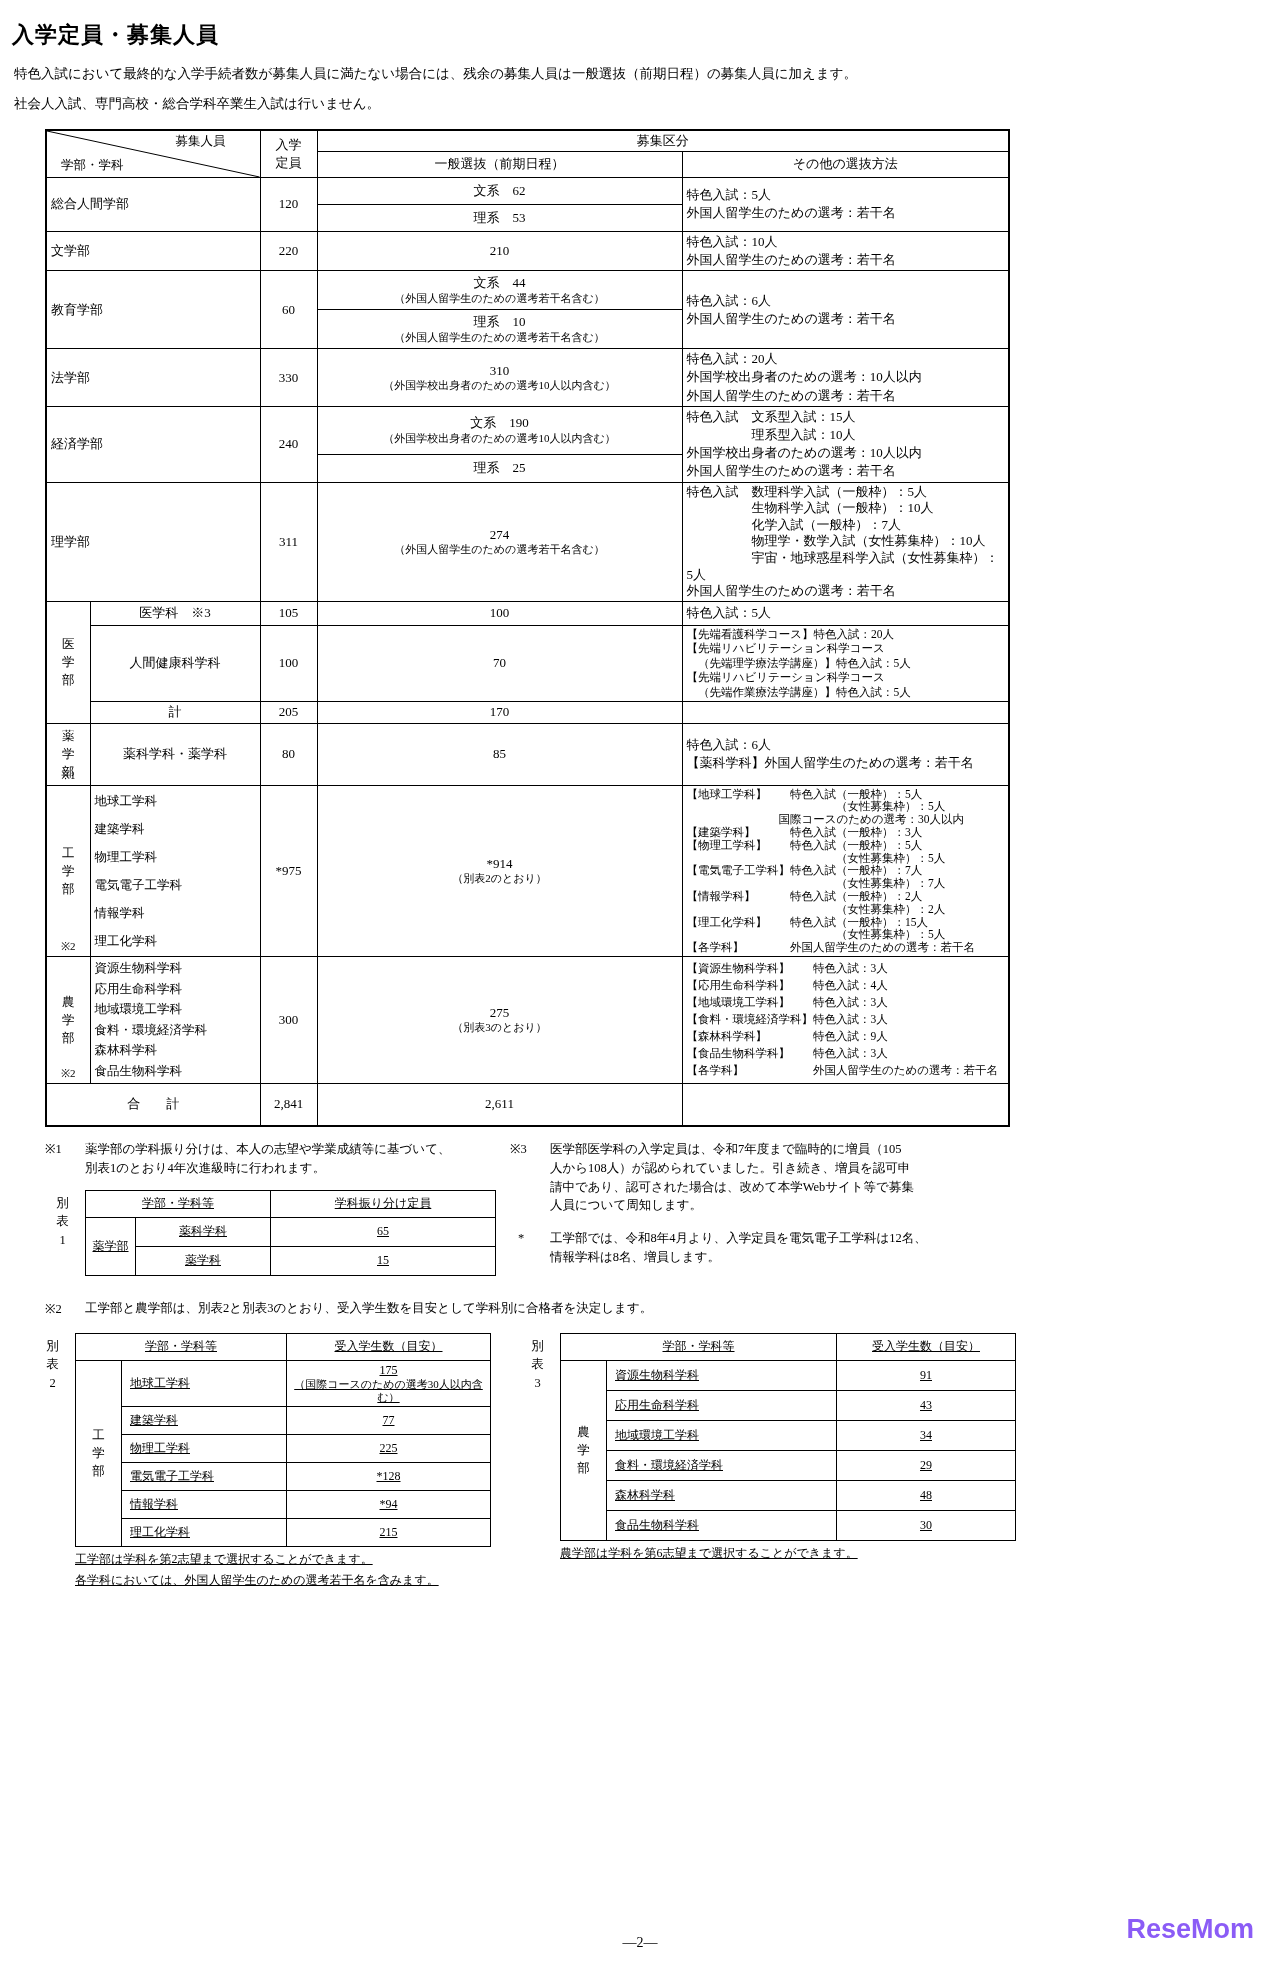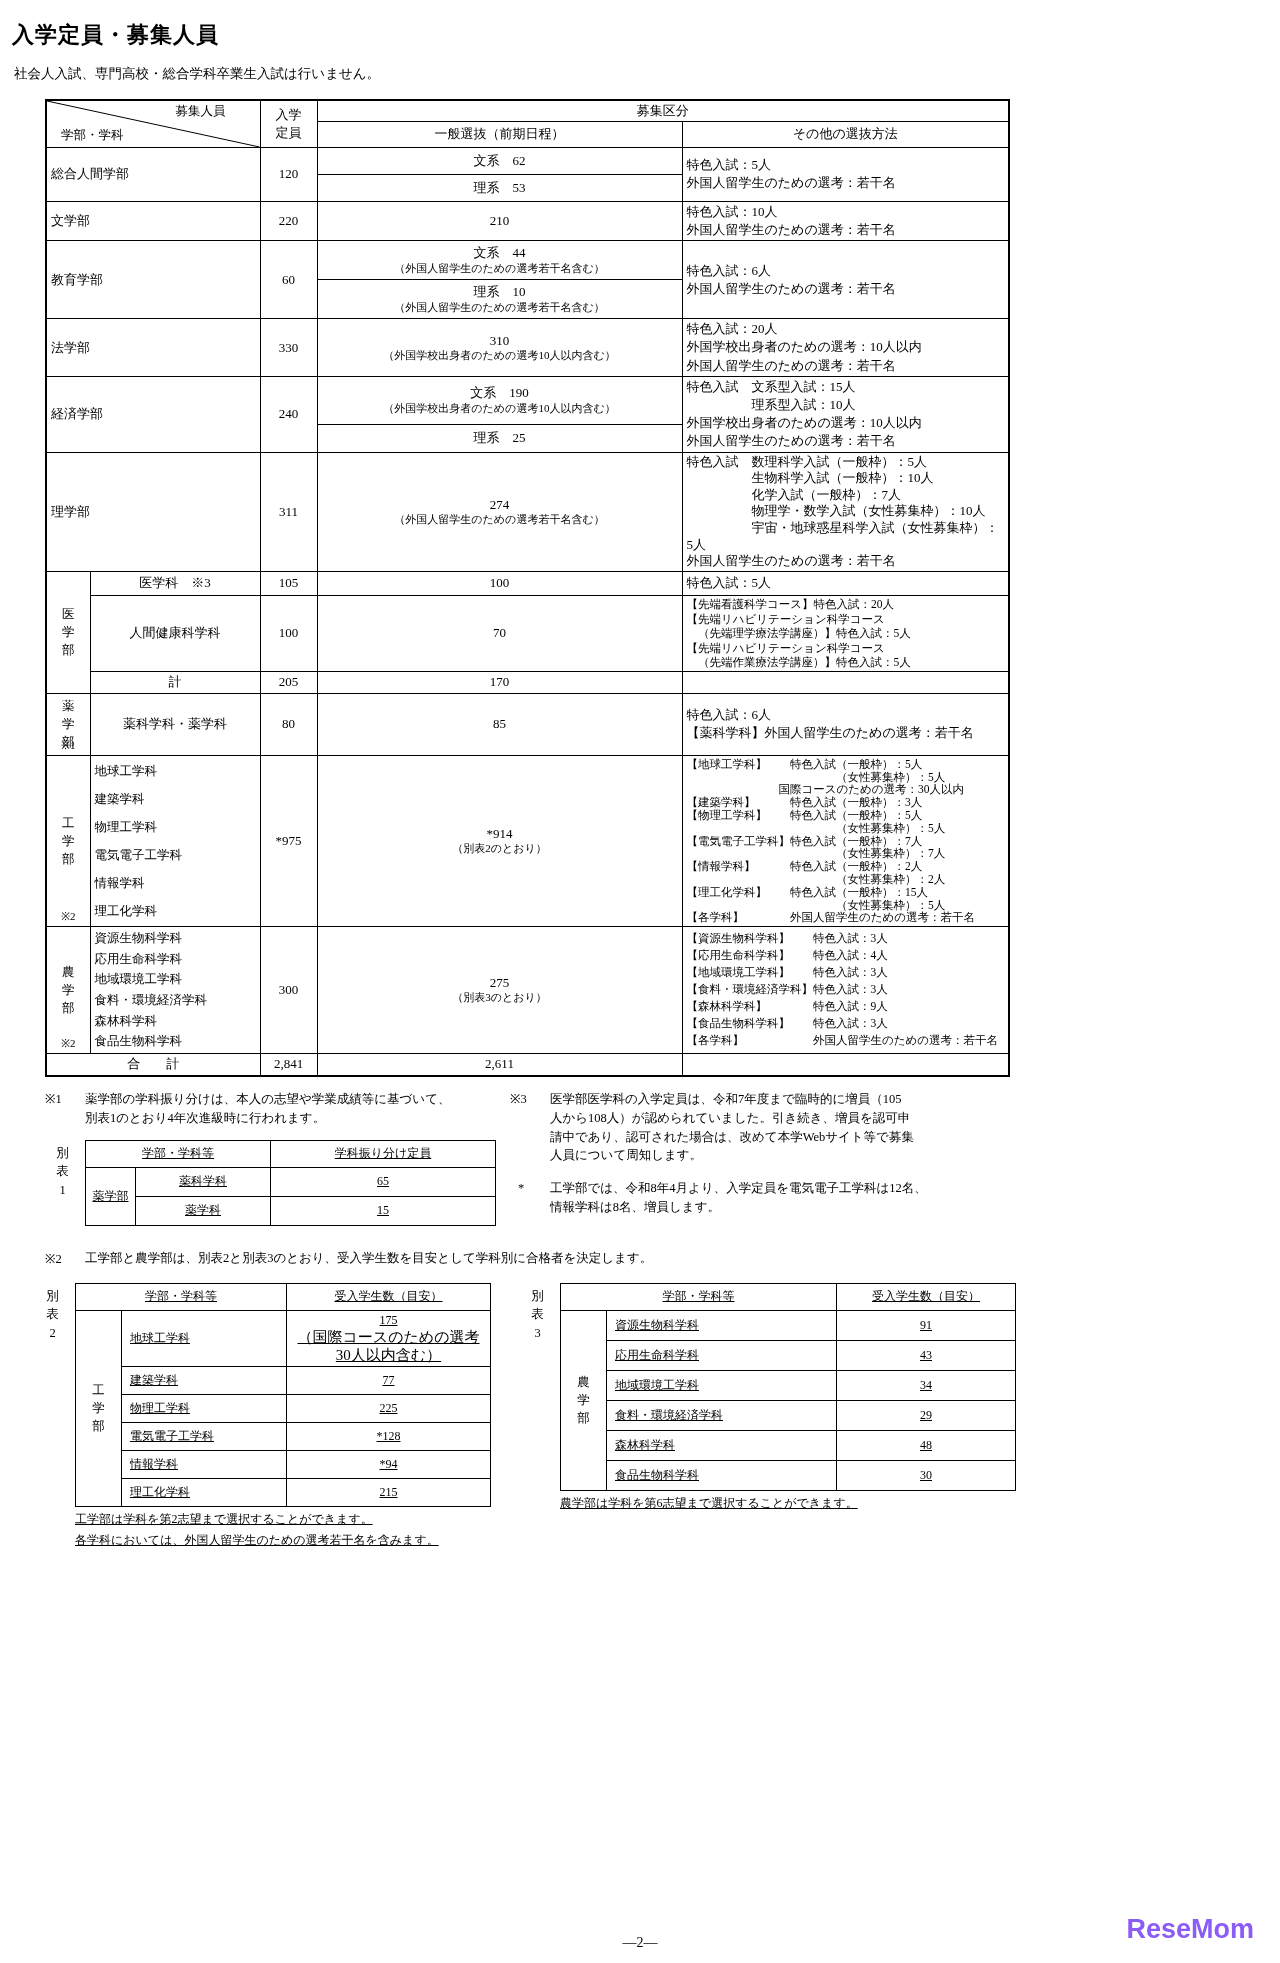--- a/index.html
+++ b/index.html
@@ -54,36 +54,37 @@
   .fn-single { display:flex; font-size:12.5px; margin:24px 0 0 33px; }
   .fn-single .fn-marker { width:40px; flex:0 0 40px; }
 
   
   .annex-block { display:flex; align-items:flex-start;text-decoration:underline; }
   .annex-side { width:22px; margin:4px 8px 0 0; }
   .vside { display:inline-block; width:15px; word-break:break-all; text-align:center; font-size:12.5px; line-height:1.5; }
   table.atable { border-collapse:collapse; table-layout:fixed; border:1.5px solid #000; }
   table.atable th, table.atable td { border:1px solid #000; font-size:12px; font-weight:normal; text-align:center; vertical-align:middle; padding:2px 4px; }
   table.atable td.adl { text-align:left; padding-left:8px; }
-  .anote { font-size:15px; line-height:1.2; }
+  .anote { font-size:11px; line-height:1.2; }
   .table-note { font-size:12px; line-height:1.5; margin-left:30px; margin-top:3px; }
   .annex1-wrap { margin:12px 0 0 10px; }
   .annex-row { display:flex; margin:16px 0 0 33px; }
   .annex2-block { width:485px; }
 
   
   .page-footer { position:absolute; bottom:12px; left:0; width:100%; text-align:center; font-size:14px; }
   .watermark { position:absolute; right:26px; bottom:18px; font-family:"Liberation Sans","DejaVu Sans",sans-serif; font-size:27px; font-weight:bold; color:#8b5cf6; }
 </style>
 </head>
 <body>
 
 <div class="content">
 
   <h1 class="title">入学定員・募集人員</h1>
+  <p class="intro">特色入試において最終的な入学手続者数が募集人員に満たない場合には、残余の募集人員は一般選抜（前期日程）の募集人員に加えます。</p>
   <p class="intro">社会人入試、専門高校・総合学科卒業生入試は行いません。</p>
 
   <table class="main">
     <colgroup>
       <col style="width:44px">
         <col style="width:170px">
         <col style="width:57px">
         <col style="width:365px">
         <col style="width:327px">
     </colgroup>
@@ -271,21 +272,21 @@
       </td>
       <td class="other n7">【資源生物科学科】　　特色入試：3人
 【応用生命科学科】　　特色入試：4人
 【地域環境工学科】　　特色入試：3人
 【食料・環境経済学科】特色入試：3人
 【森林科学科】　　　　特色入試：9人
 【食品生物科学科】　　特色入試：3人
 【各学科】　　　　　　外国人留学生のための選考：若干名</td>
     </tr>
 
-    <tr style="height:23px">
+    <tr style="height:43px">
       <td class="dept" colspan="2">合　　計</td>
       <td class="num">2,841</td>
       <td class="gen">2,611</td>
       <td class="other"></td>
     </tr>
   </tbody>
     </table>
 
   <div class="fn-row">
     <div class="fn-col-left">

